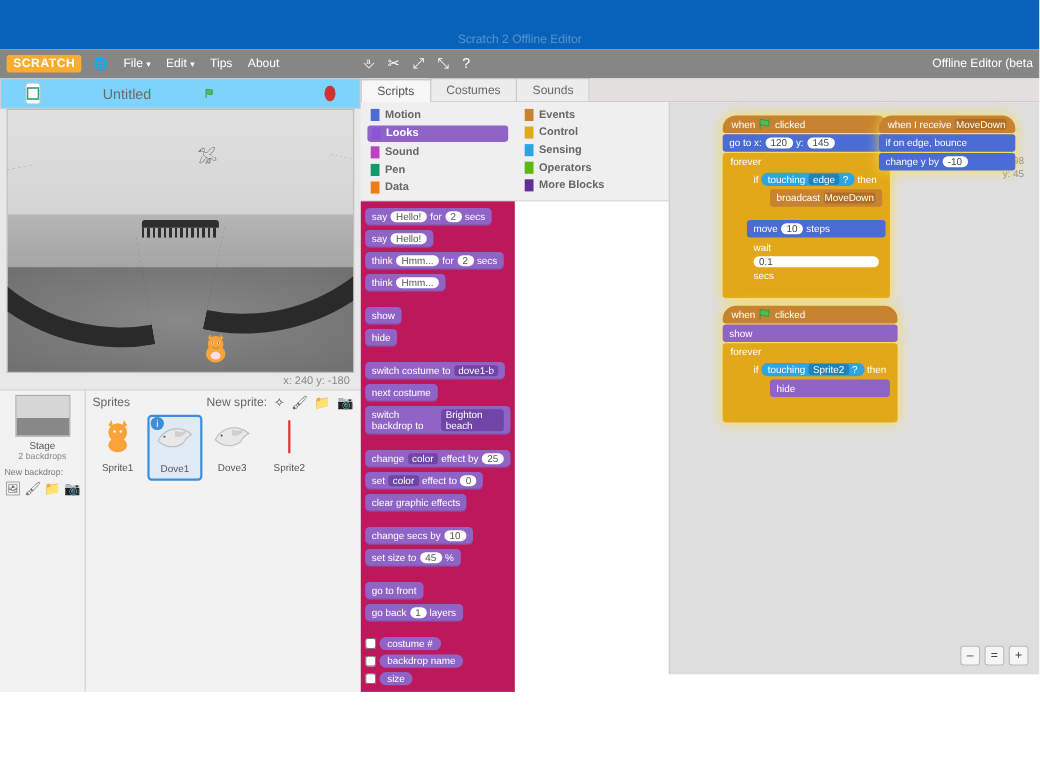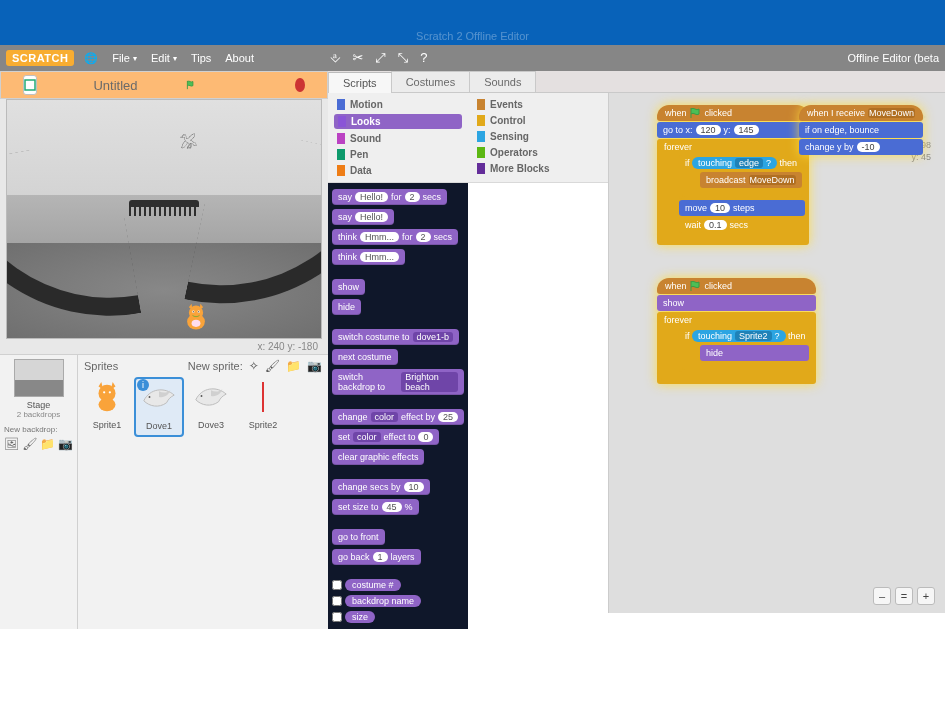--- a/index.html
+++ b/index.html
@@ -14,21 +14,21 @@
   .menu-caret { font-size:8px; }
   .menubar-right { position:absolute; right:6px; font-size:11px; }
   .menubar-center { position:absolute; left:330px; display:flex; gap:12px; }
   .menubar-center span { font-size:13px; }
 
   .workspace { display:flex; }
   .left-col { width:328px; display:flex; flex-direction:column; background:#e8e8e8;}
   .right-col { flex:1; }
 
   
-  .stage-header { display:flex; align-items:center; height:28px; padding:3px 22px; background:#fdba74; border:1px solid #d0d0d0;gap:48px;}
+  .stage-header { display:flex; align-items:center; height:28px; padding:3px 22px; background:#7dd3fc; border:1px solid #d0d0d0;gap:48px;}
   .stage-title { flex:1; color:#6a6a6a; font-size:13px; margin-left:4px; }
   .icon-box { width:20px; height:20px; border:1px solid #c0c0c0; border-radius:3px; background:#fff; display:flex; align-items:center; justify-content:center; margin-right:4px;}
   .flag { width:14px; height:14px; }
   .stop { width:14px; height:14px; border-radius:50%; background:#c33; }
   .flag-green { fill:#4cbf56; }
 
   
   .stage { width:316px; height:240px; margin:0 6px; background:linear-gradient(#cfcfcf 0 55%, #878787 55% 100%); position:relative; border:1px solid #bbb; overflow:hidden;}
   .stage-sky { position:absolute; top:0; left:0; right:0; height:55%; background:linear-gradient(#e0e0e0,#cfcfcf);}
   .stage-sea { position:absolute; top:40%; left:0; right:0; height:20%; background:linear-gradient(#b5b5b5,#a5a5a5);}
@@ -71,21 +71,21 @@
   .palette-row { display:flex; background:#efefef; border-bottom:1px solid #d9d9d9;}
   .palette { width:140px; padding:5px 6px; display:flex; flex-direction:column; gap:3px;font-weight:bold;}
   .pal-cat { display:flex; align-items:center; gap:5px; font-size:10px; color:#666; padding:1px 3px; border-radius:2px; cursor:pointer;}
   .pal-cat .sw { width:8px; height:11px; }
   .pal-cat.selected { background:#8f64c6; color:#fff; border-radius:3px; padding:2px 4px;}
   .sw-motion{background:#4a6cd4;} .sw-looks{background:#8a55d7;} .sw-sound{background:#bb42c3;}
   .sw-pen{background:#0e9a6c;} .sw-data{background:#ee7d16;} .sw-events{background:#c88330;}
   .sw-control{background:#e1a91a;} .sw-sensing{background:#2ca5e2;} .sw-operators{background:#5cb712;}
   .sw-more{background:#632d99;}
 
-  .blocks-col { width:140px; padding:6px 4px 6px 4px; display:flex; flex-direction:column; gap:4px; background:#0f172a; max-height:520px; overflow:hidden;}
+  .blocks-col { width:140px; padding:6px 4px 6px 4px; display:flex; flex-direction:column; gap:4px; background:#be185d; max-height:520px; overflow:hidden;}
   .lblock { background:#8f64c6; color:#fff; border-radius:4px; padding:3px 6px; font-size:9px; display:inline-flex; align-items:center; gap:3px; width:fit-content; box-shadow:inset 0 -1px 0 rgba(0,0,0,0.15);}
   .lblock .pill { background:#fff; color:#555; border-radius:8px; padding:0 5px; font-size:9px;}
   .lblock .dd { background:#6f45a8; border-radius:3px; padding:0 4px;}
   .rep { display:flex; align-items:center; gap:3px;}
   .rep input[type=checkbox]{ width:10px; height:10px;}
   .rep .rp { background:#8f64c6; color:#fff; border-radius:8px; padding:1px 7px; font-size:9px;}
   .gap { height:6px; }
 
   
   .canvas-outer { display:flex;}
@@ -95,21 +95,21 @@
   .mini-coords { font-size:9px; color:#8a8a8a; line-height:12px;}
 
   .zoom-buttons { position:absolute; right:10px; bottom:8px; display:flex; gap:4px;}
   .zoom-btn { width:18px; height:18px; border:1px solid #bbb; background:#f6f6f6; border-radius:3px; font-size:11px; line-height:16px; text-align:center; cursor:pointer;}
 
   
   .stack { position:absolute; filter: drop-shadow(0 0 6px rgba(255,220,60,0.9)); }
   .hat { background:#c88330; color:#fff; border-radius:12px 12px 3px 3px; padding:3px 8px 3px 8px; font-size:9px; display:flex; align-items:center; gap:3px;}
   .hat.receive { background:#c88330;}
   .mblock { background:#4a6cd4; color:#fff; padding:3px 6px; font-size:9px; border-radius:3px; margin-top:1px; display:flex; align-items:center; gap:3px;}
-  .cblock { background:#e1a91a; color:#fff; padding:3px 6px; font-size:9px; border-radius:3px; margin-top:1px;}
+  .cblock { background:#e1a91a; color:#fff; padding:3px 6px; font-size:9px; border-radius:3px; margin-top:1px;flex-direction:column;}
   .lkblock { background:#8f64c6; color:#fff; padding:3px 6px; font-size:9px; border-radius:3px; margin-top:1px;}
   .evblock { background:#c88330; color:#fff; padding:3px 6px; font-size:9px; border-radius:3px; margin-top:1px; display:flex; align-items:center; gap:3px;}
   .pill-w { background:#fff; color:#444; border-radius:8px; padding:0 5px;}
   .pill-d { background:#b06f22; color:#fff; border-radius:3px; padding:0 1px;}
   .sense-pill { background:#2ca5e2; color:#fff; border-radius:10px; padding:1px 6px; display:inline-flex; align-items:center; gap:3px;}
   .sense-pill .ddrop { background:#1f82b8; border-radius:3px; padding:0 4px;}
   .c-wrap { background:#e1a91a; border-radius:3px; margin-top:1px; padding:3px 4px 3px 4px;}
   .c-label { color:#fff; font-size:9px; padding:0 3px 2px 3px;}
   .c-body { margin-left:10px; border-left:8px solid #e1a91a; padding-left:0px;}
   .c-foot { height:8px; background:#e1a91a; border-radius:0 0 3px 3px; margin-top:1px;}

